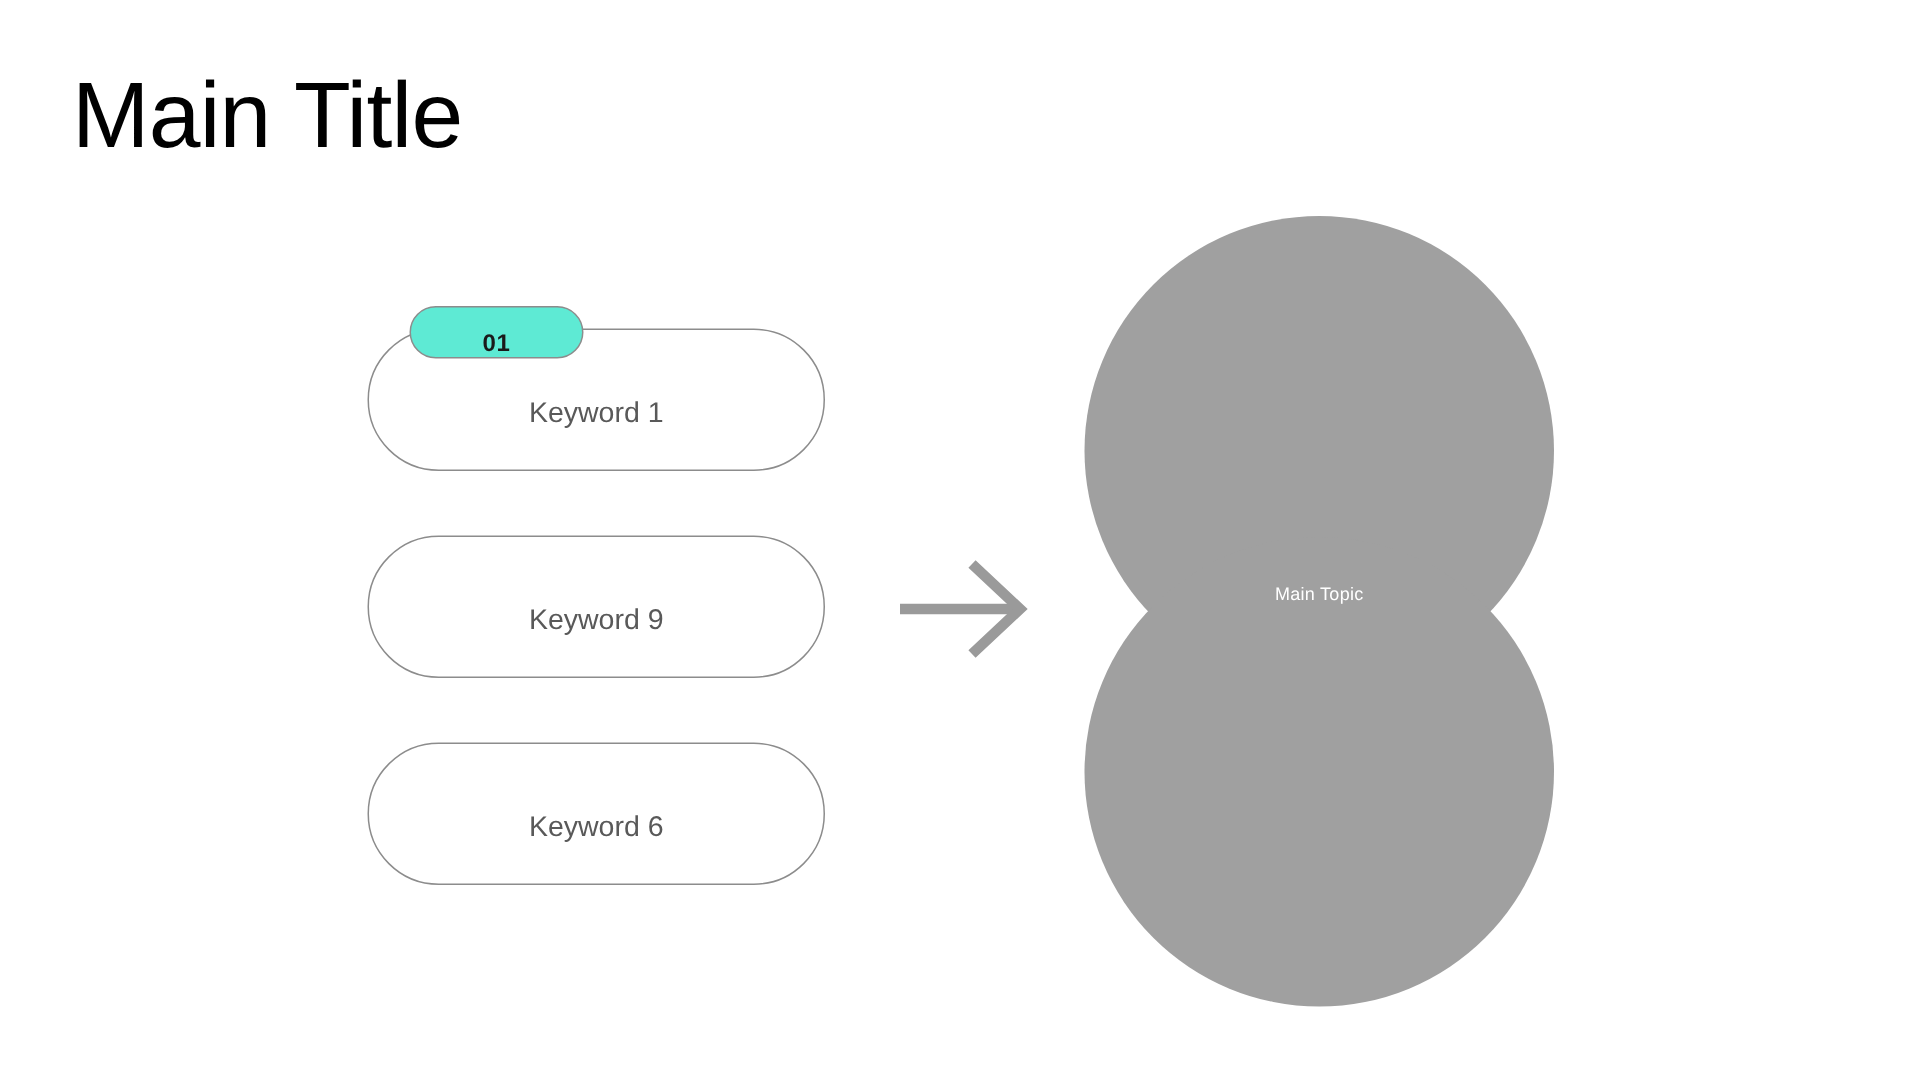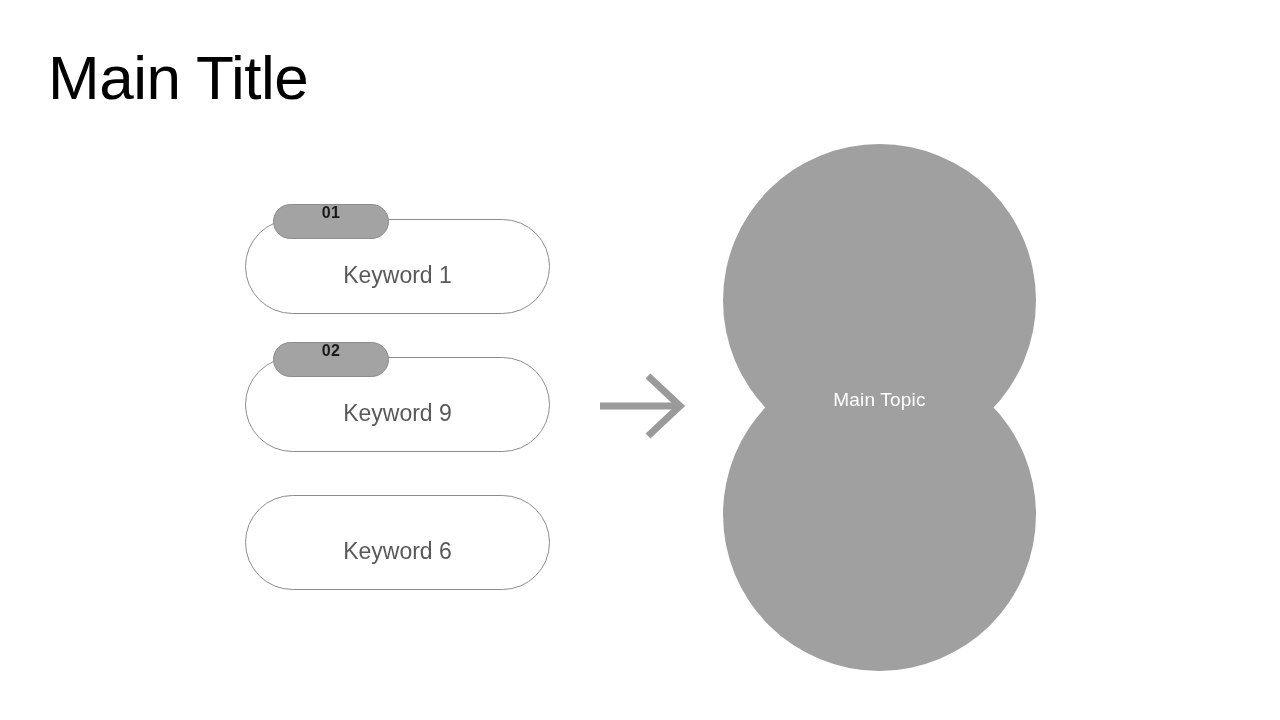--- a/index.html
+++ b/index.html
@@ -67,37 +67,37 @@
     position: absolute;
     left: 0;
     top: 0;
     width: 305px;
     height: 95px;
     display: flex;
     align-items: center;
     justify-content: center;
     padding-top: 18px;
     box-sizing: border-box;
-    font-size: 23px;
+    font-size: 19px;
     font-weight: 400;
     color: #595959;
     white-space: nowrap;
   }
   .card-badge {
     position: absolute;
     left: 28px;
     top: -15px;
     width: 116px;
     height: 35px;
     box-sizing: border-box;
     border: 1.3px solid #8c8c8c;
     border-radius: 18px;
-    background: #a3a3a3;
+    background: #5eead4;
     display: flex;
-    align-items: flex-start;
+    align-items: flex-end;
     justify-content: center;
     z-index: 3;
   }
   .card-badge-text {
     font-size: 16px;
     font-weight: bold;
     color: #1a1a1a;
     letter-spacing: 0.4px;
     line-height: 1;
   }
@@ -128,21 +128,21 @@
     background: #a0a0a0;
   }
   .topic-circle-top { top: 0px; }
   .topic-circle-bottom { top: 214px; }
   .topic-label {
     position: absolute;
     left: 0;
     top: 245px;
     width: 313px;
     text-align: center;
-    font-size: 19px;
+    font-size: 12px;
     font-weight: 400;
     color: #ffffff;
     letter-spacing: 0.2px;
     z-index: 4;
     white-space: nowrap;
   }
 </style>
 </head>
 <body>
 
@@ -156,23 +156,20 @@
       <div class="card-body"></div>
       <div class="card-label">Keyword 1</div>
       <div class="card-badge">
         <span class="card-badge-text">01</span>
       </div>
     </div>
 
     <div class="card card-2">
       <div class="card-body"></div>
       <div class="card-label">Keyword 9</div>
-      <div class="card-badge">
-        <span class="card-badge-text">02</span>
-      </div>
     </div>
 
     <div class="card card-3">
       <div class="card-body"></div>
       <div class="card-label">Keyword 6</div>
     </div>
 
   </div>
 
   <div class="arrow">

